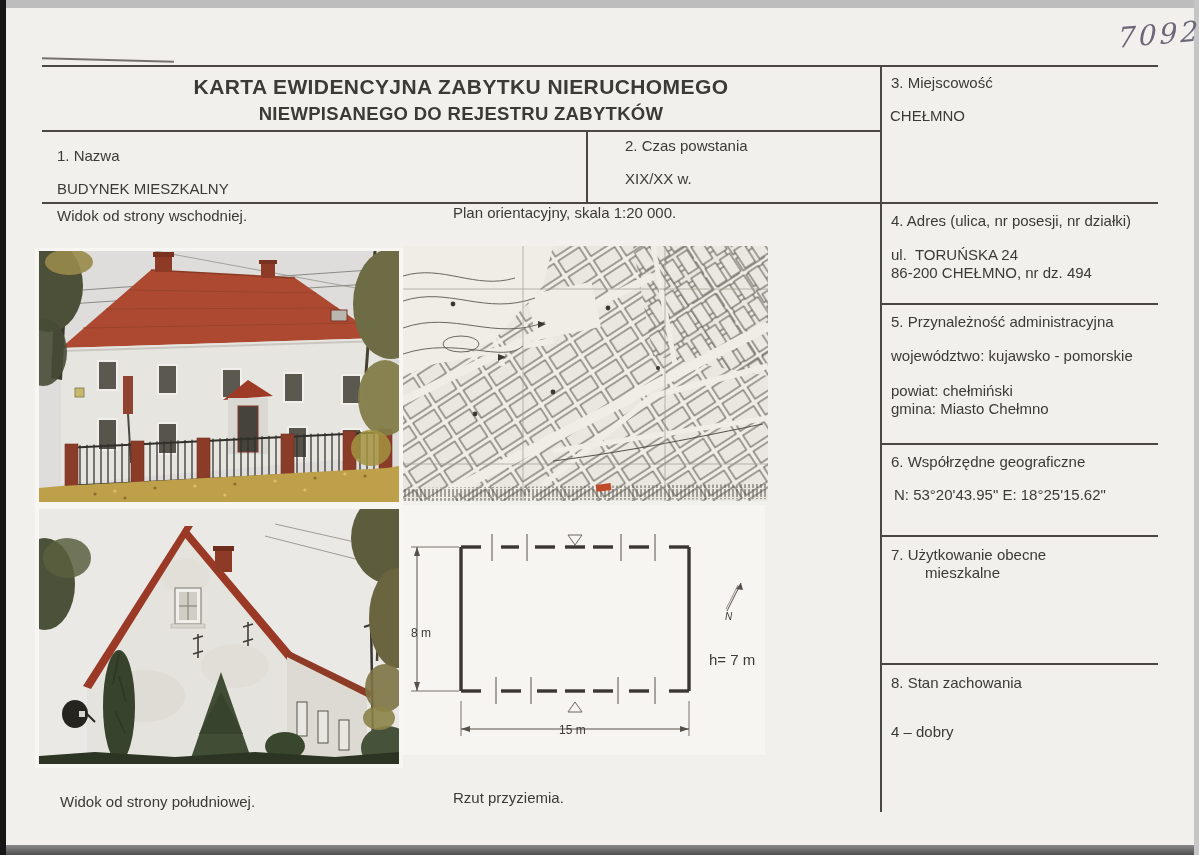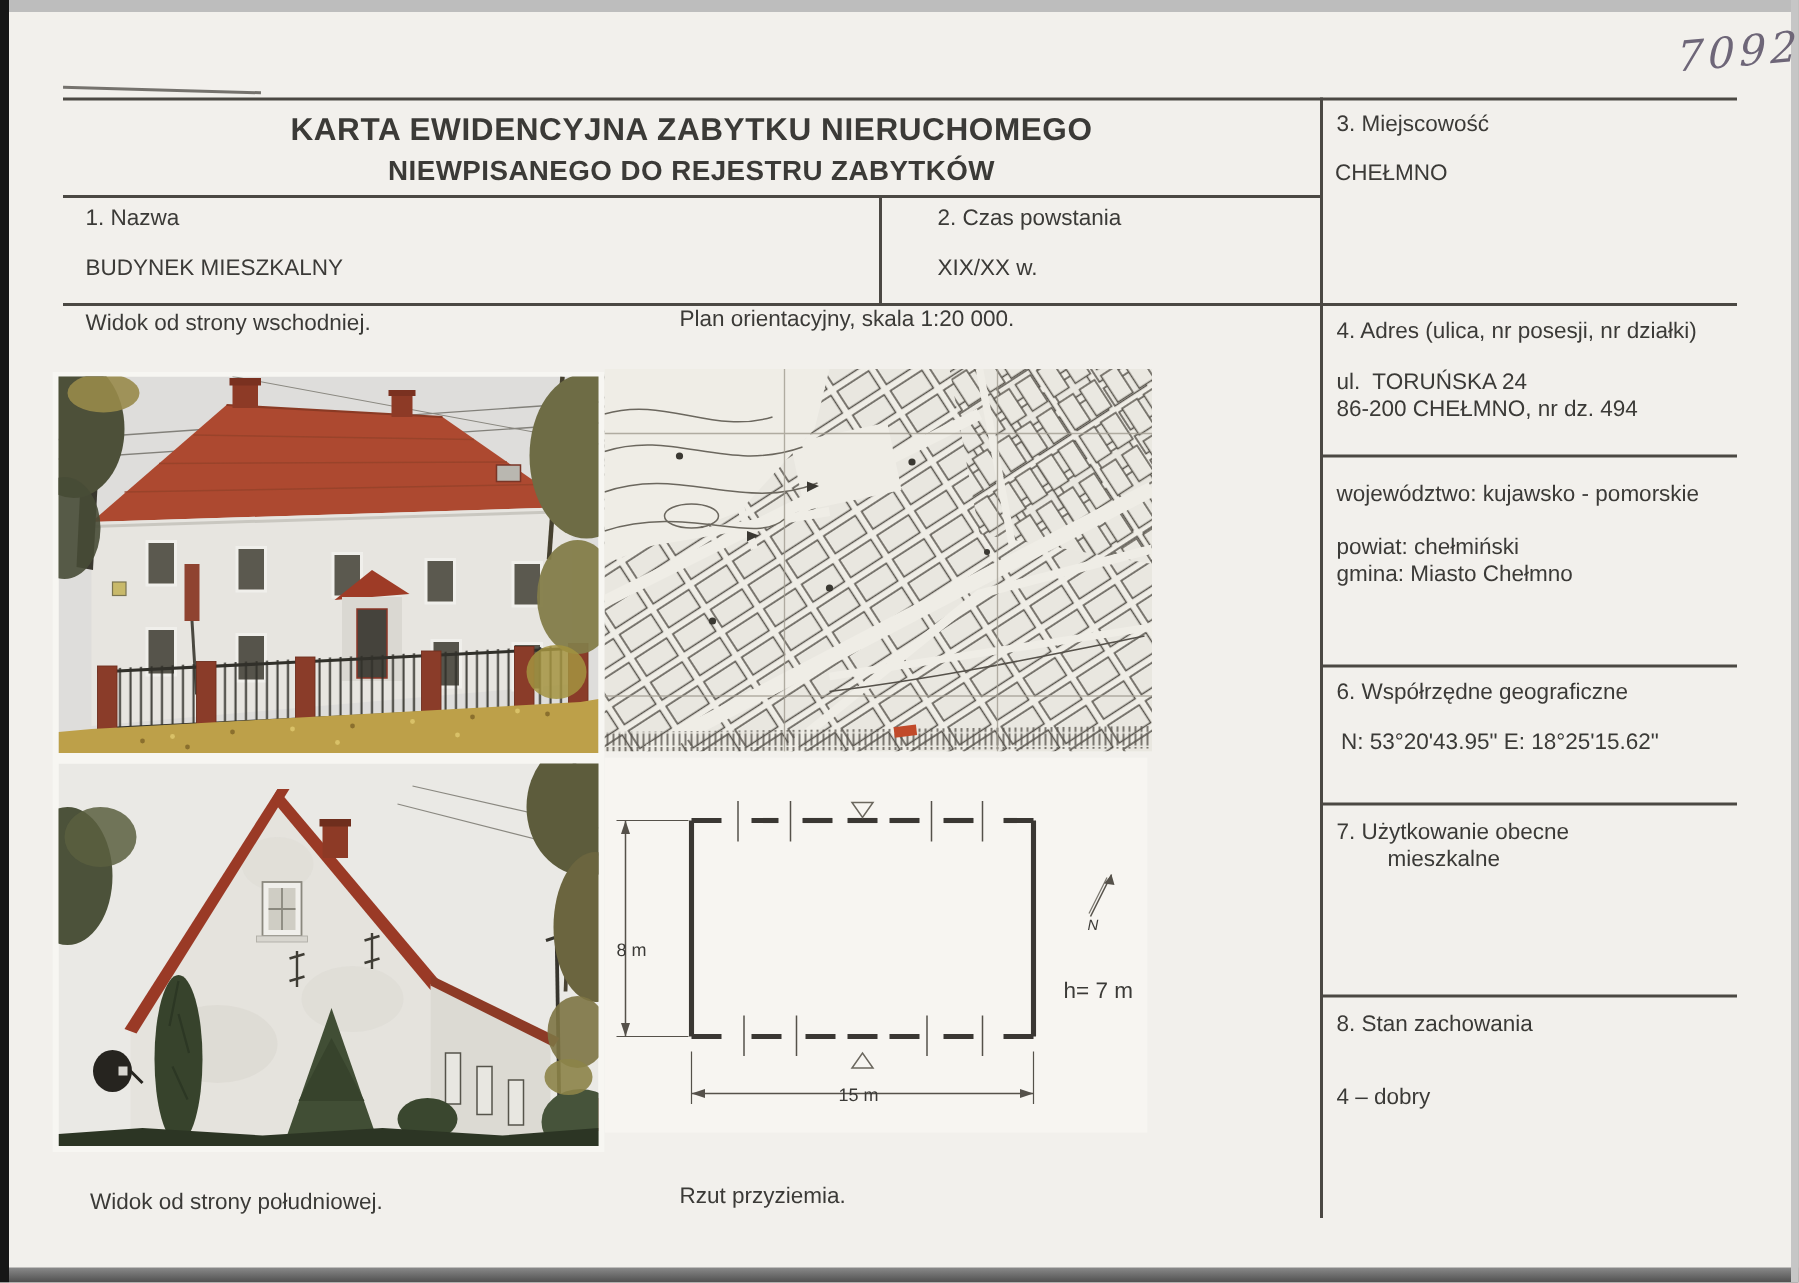--- a/index.html
+++ b/index.html
@@ -40,21 +40,21 @@
   <div class="hl" style="left:882px;top:303px;width:276px;height:2px;"></div>
   <div class="hl" style="left:882px;top:443px;width:276px;height:2px;"></div>
   <div class="hl" style="left:882px;top:535px;width:276px;height:2px;"></div>
   <div class="hl" style="left:882px;top:663px;width:276px;height:2px;"></div>
 
   <div class="title-wrap">
     <div class="title1">KARTA EWIDENCYJNA ZABYTKU NIERUCHOMEGO</div>
     <div class="title2">NIEWPISANEGO DO REJESTRU ZABYTKÓW</div>
   </div>
 
-  <div class="cell" style="left:42px;top:130px;width:544px;height:68px;">
+  <div class="cell" style="left:42px;top:140px;width:544px;height:68px;">
     <div class="lbl" style="padding:7px 0 0 15px;">1. Nazwa</div>
     <div class="val" style="padding-left:15px;margin-top:15px;">BUDYNEK MIESZKALNY</div>
   </div>
 
   <div class="cell" style="left:618px;top:130px;width:260px;height:72px;">
     <div class="lbl" style="padding:7px 0 0 7px;">2. Czas powstania</div>
     <div class="val" style="padding-left:7px;margin-top:15px;">XIX/XX w.</div>
   </div>
 
   <div class="cell" style="left:882px;top:66px;width:276px;height:120px;">
@@ -62,20 +62,21 @@
     <div class="val" style="padding-left:8px;margin-top:15px;">CHEŁMNO</div>
   </div>
 
   <div class="cell" style="left:882px;top:204px;width:276px;height:98px;">
     <div class="lbl" style="padding:8px 0 0 9px;">4. Adres (ulica, nr posesji, nr działki)</div>
     <div class="val" style="padding-left:9px;margin-top:16px;">ul.  TORUŃSKA 24</div>
     <div class="val" style="padding-left:9px;">86-200 CHEŁMNO, nr dz. 494</div>
   </div>
 
   <div class="cell" style="left:882px;top:305px;width:276px;height:138px;">
+    <div class="lbl" style="padding:8px 0 0 9px;">5. Przynależność administracyjna</div>
     <div class="val" style="padding-left:9px;margin-top:16px;">województwo: kujawsko - pomorskie</div>
     <div class="val" style="padding-left:9px;margin-top:17px;">powiat: chełmiński</div>
     <div class="val" style="padding-left:9px;">gmina: Miasto Chełmno</div>
   </div>
 
   <div class="cell" style="left:882px;top:445px;width:276px;height:88px;">
     <div class="lbl" style="padding:8px 0 0 9px;">6. Współrzędne geograficzne</div>
     <div class="val" style="padding-left:12px;margin-top:15px;">N: 53°20'43.95" E: 18°25'15.62"</div>
   </div>
 

